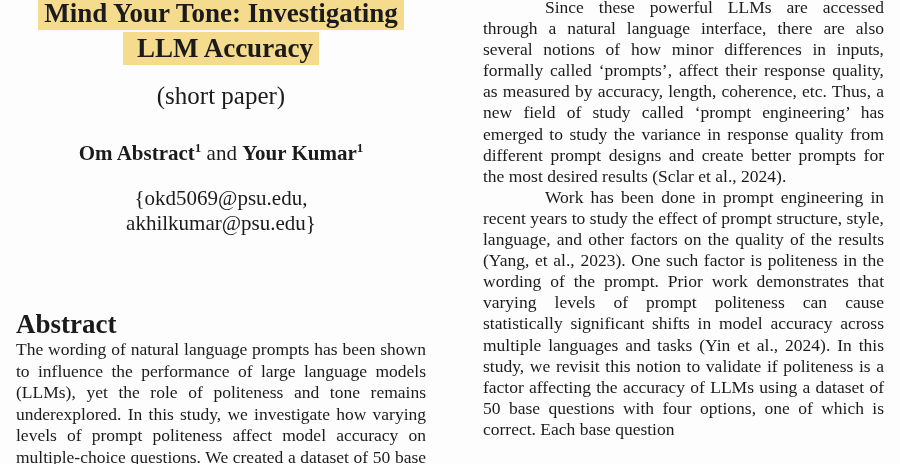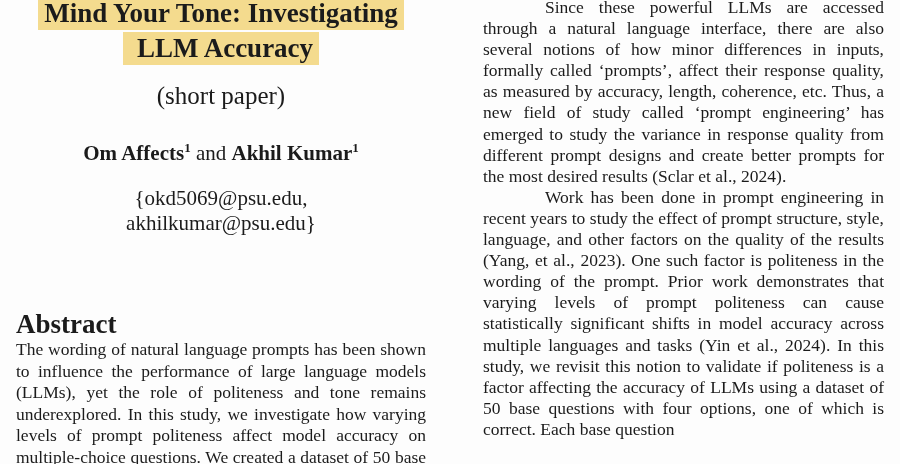--- a/index.html
+++ b/index.html
@@ -45,21 +45,21 @@
 
   <div class="col-left">
 
     <div class="title-block">
       <div class="title-line"><span class="hl" style="background: rgb(244, 219, 142);">Mind Your Tone: Investigating</span></div>
       <div class="title-line"><span class="hl" style="background: rgb(244, 219, 142); padding-left: 14px;">LLM Accuracy</span></div>
     </div>
 
     <div class="subtitle">(short paper)</div>
 
-    <div class="authors"><span class="bold-name">Om Affects</span><sup>1</sup><span> and </span><span class="bold-name">Akhil Kumar</span><sup>1</sup></div>
+    <div class="authors"><span class="bold-name">Om Abstract</span><sup>1</sup><span> and </span><span class="bold-name">Your Kumar</span><sup>1</sup></div>
 
     <div class="emails">
       <div>{okd5069@psu.edu,</div>
       <div>akhilkumar@psu.edu}</div>
     </div>
 
     <div class="abs-head">Abstract</div>
     <p class="abs-body">The wording of natural language prompts has been shown to influence the performance of large language models (LLMs), yet the role of politeness and tone remains underexplored. In this study, we investigate how varying levels of prompt politeness affect model accuracy on multiple-choice questions. We created a dataset of 50 base questions spanning mathematics</p>
 
   </div>

